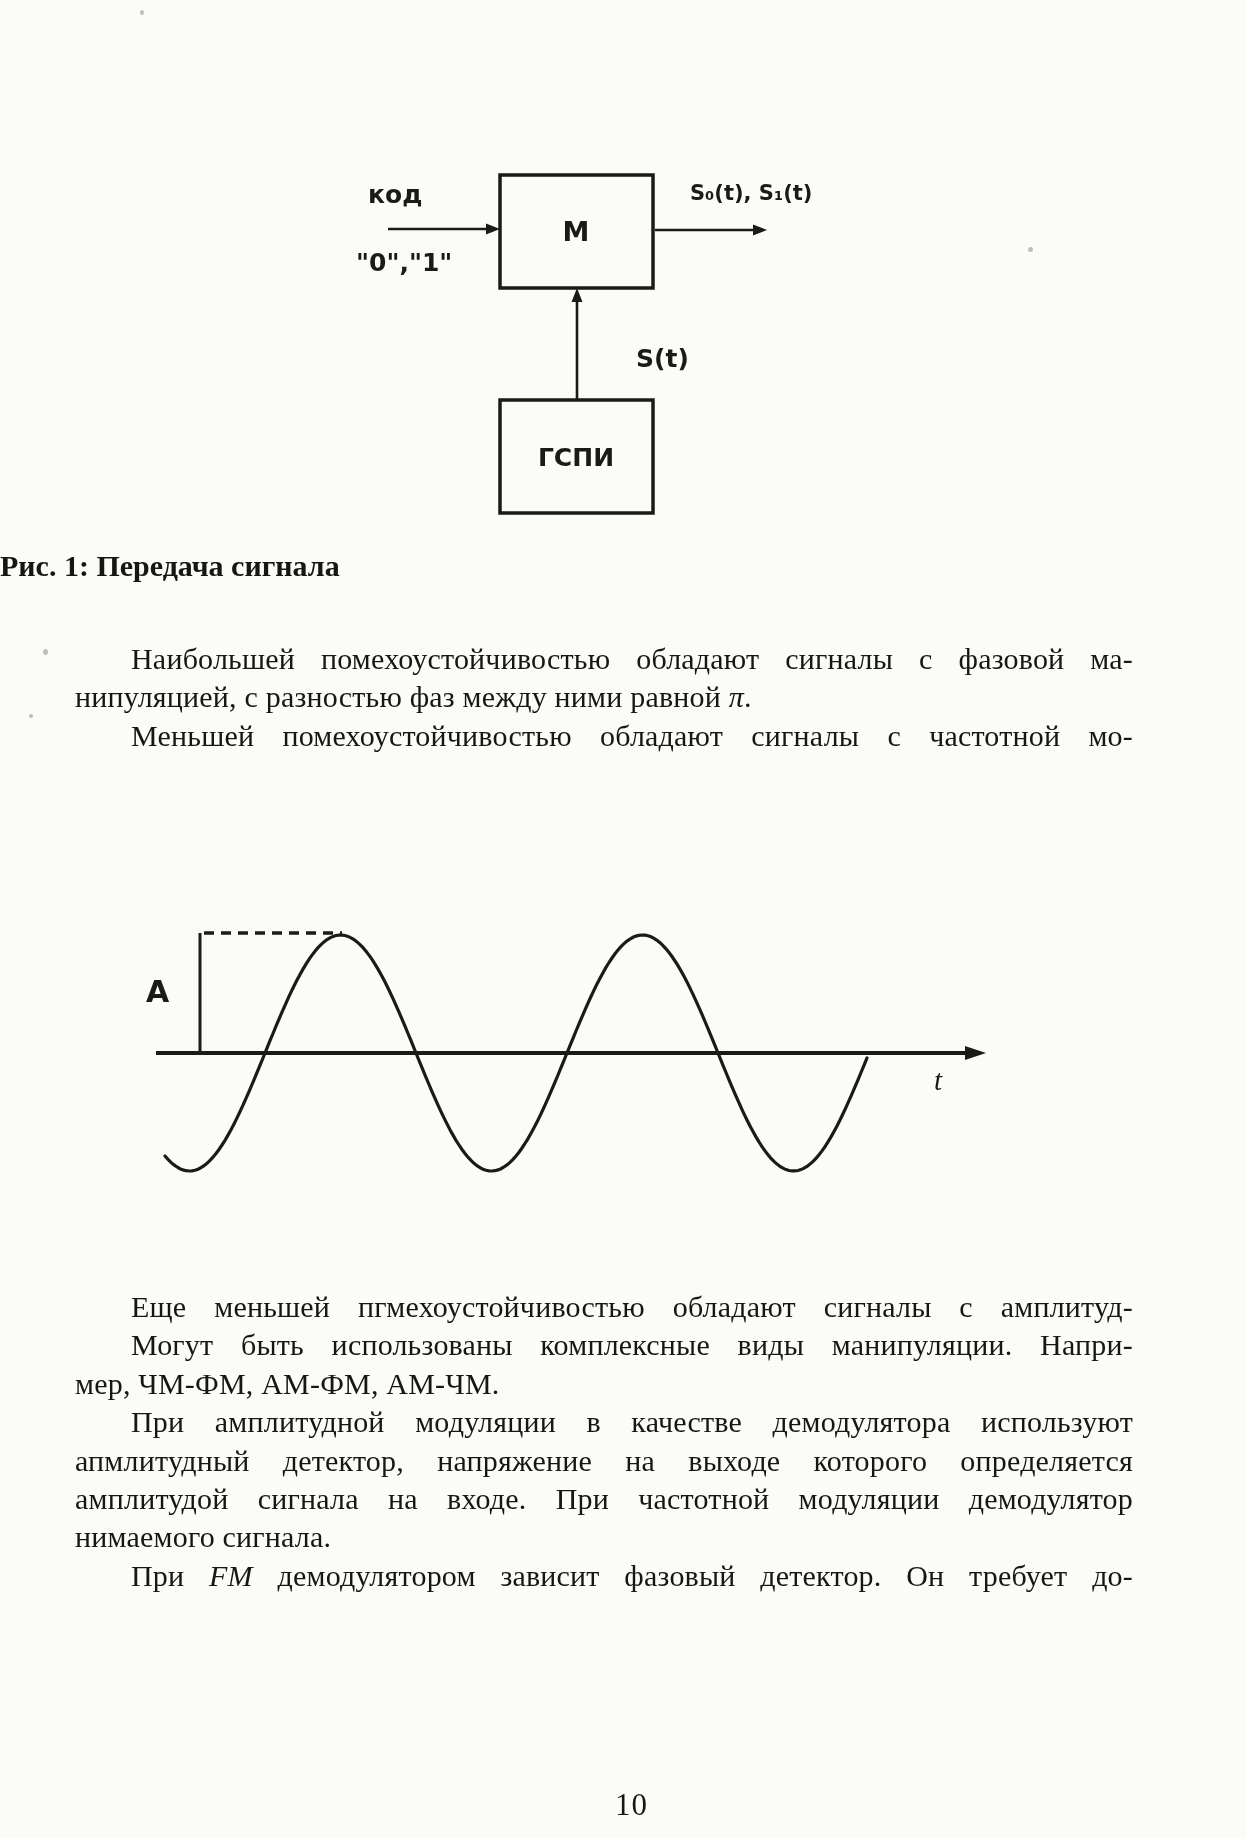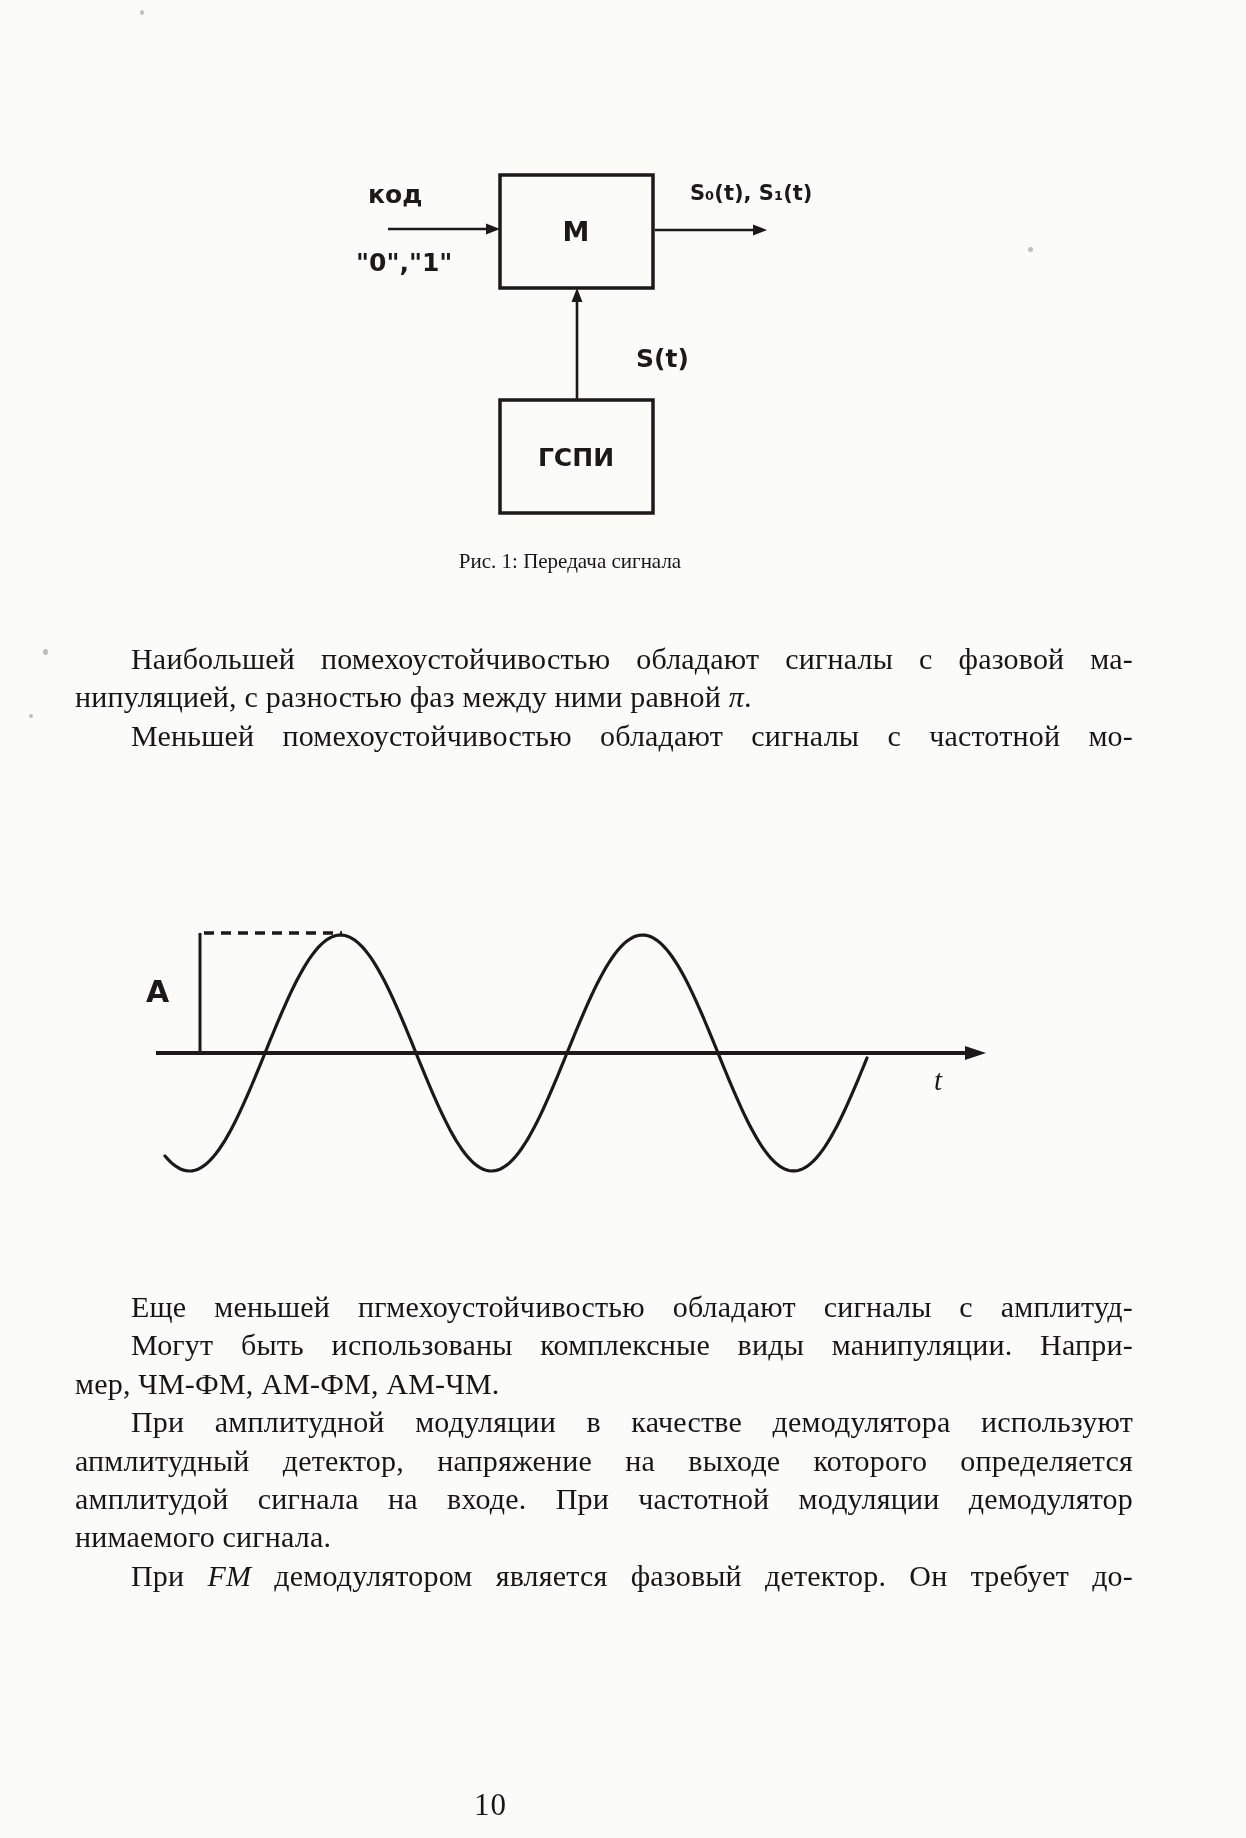--- a/index.html
+++ b/index.html
@@ -6,22 +6,22 @@
   .page{position:relative;width:1246px;height:1838px;margin:0 auto;background:#fbfbf8;
         color:#171614;font-family:"Liberation Serif",serif;overflow:hidden;}
   
   .textblock{position:absolute;left:47px;width:1058px;margin-left:28px;}
   .line{font-size:30px;line-height:38.4px;height:38.4px;white-space:normal;
         letter-spacing:0.2px;}
   .just{text-align:justify;text-align-last:justify;}
   .ind{text-indent:56px;}
   .it{font-style:italic;}
   
-  .caption{position:absolute;top:549px;left:0;width:1140px;text-align:center;font-size:21px;}
-  .pagenum{position:absolute;top:1787px;left:474px;width:200px;text-align:left;
+  .caption{position:absolute;top:549px;left:0;width:1140px;text-align:left;font-size:30px;font-weight:bold;}
+  .pagenum{position:absolute;top:1787px;left:448px;width:200px;text-align:right;
            font-size:31px;letter-spacing:1px;}
   
   .figsvg{position:absolute;}
   svg text{fill:#1b1a18;}
   .diagtxt{font-family:"DejaVu Sans",sans-serif;font-weight:600;}
   
   .speck{position:absolute;background:#8d8d88;border-radius:50%;opacity:.55;}
 </style>
 </head>
 <body>
@@ -74,21 +74,21 @@
   </svg>
 
   <div class="textblock" style="top:1288px">
       <div class="line ind just"><span>Еще меньшей пгмехоустойчивостью обладают сигналы с амплитуд-</span></div>
       <div class="line ind just"><span>Могут быть использованы комплексные виды манипуляции. Напри-</span></div>
       <div class="line"><span>мер, ЧМ-ФМ, АМ-ФМ, АМ-ЧМ.</span></div>
       <div class="line ind just"><span>При амплитудной модуляции в качестве демодулятора используют</span></div>
       <div class="line just"><span>апмлитудный детектор, напряжение на выходе которого определяется</span></div>
       <div class="line just"><span>амплитудой сигнала на входе. При частотной модуляции демодулятор</span></div>
       <div class="line"><span>нимаемого сигнала.</span></div>
-      <div class="line ind just"><span>При </span><span class="it">FM</span><span> демодулятором является фазовый детектор. Он требует до-</span></div>
+      <div class="line ind just"><span>При </span><span class="it">FM</span><span> демодулятором зависит фазовый детектор. Он требует до-</span></div>
     </div>
 
   <div class="pagenum">10</div>
 
   <div class="speck" style="left:43px;top:649px;width:5px;height:6px"></div>
   <div class="speck" style="left:29px;top:714px;width:4px;height:4px"></div>
   <div class="speck" style="left:1028px;top:247px;width:5px;height:5px"></div>
   <div class="speck" style="left:140px;top:10px;width:4px;height:5px"></div>
 </div>
 

